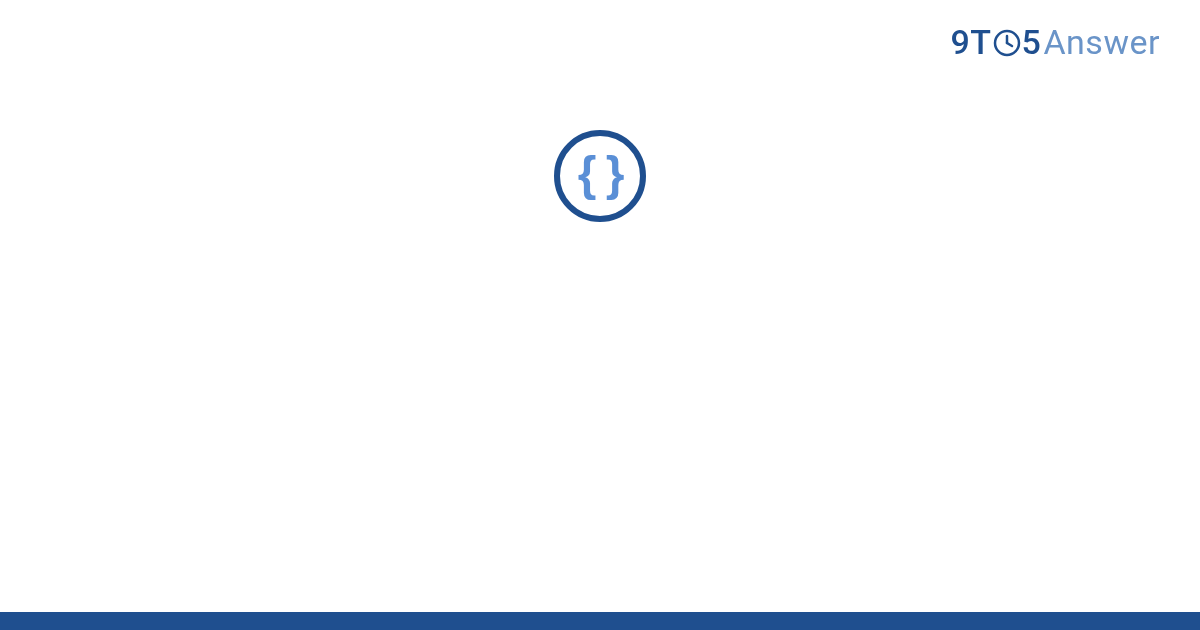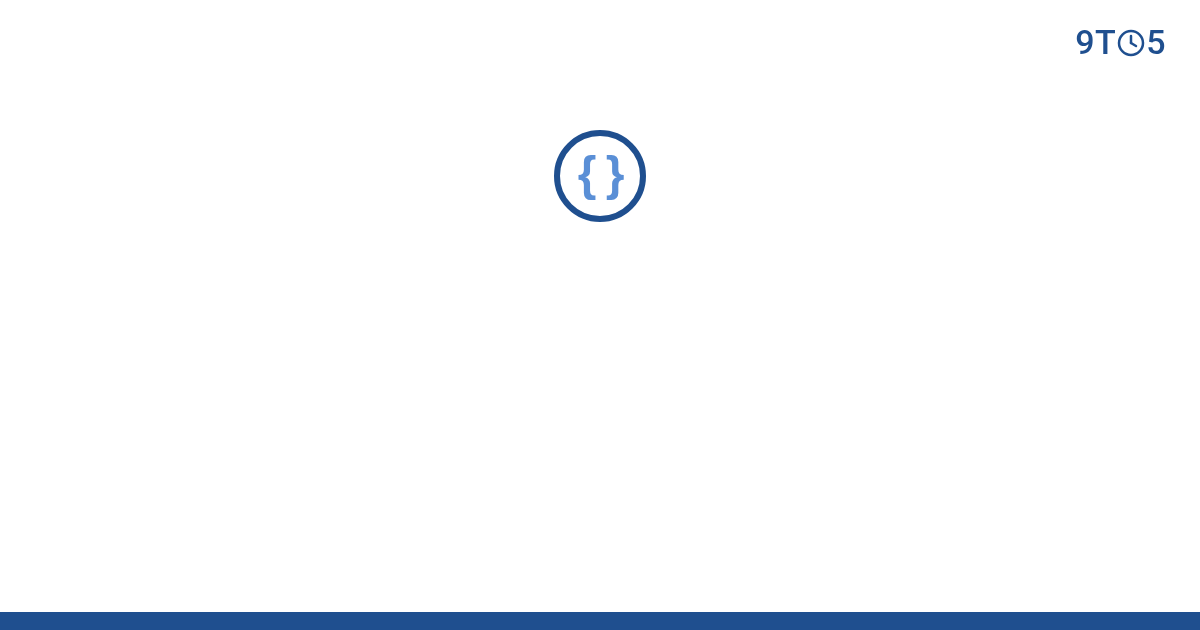--- a/index.html
+++ b/index.html
@@ -11,21 +11,21 @@
       width: 1200px;
       height: 630px;
       font-family: -apple-system, BlinkMacSystemFont, "Segoe UI", Roboto, Helvetica, Arial, sans-serif;
       background: #ffffff;
       overflow: hidden;
       position: relative;
     }
     .header {
       position: absolute;
       top: 22px;
-      right: 34px;
+      right: 40px;
       display: flex;
       align-items: baseline;
       font-size: 34px;
       font-weight: 400;
       letter-spacing: 0.5px;
     }
     .brand-9t {
       color: #1f4f8f;
       font-weight: 500;
     }
@@ -98,20 +98,21 @@
 <div class="header">
   <span class="brand-9t">9T</span>
   <span class="brand-o-wrap">
     <svg width="28" height="28" viewBox="0 0 28 28">
       <circle cx="14" cy="14" r="12" fill="none" stroke="#1f4f8f" stroke-width="2.5"></circle>
       <line x1="14" y1="14" x2="14" y2="7" stroke="#1f4f8f" stroke-width="2.5" stroke-linecap="round"></line>
       <line x1="14" y1="14" x2="19" y2="17" stroke="#1f4f8f" stroke-width="2.5" stroke-linecap="round"></line>
     </svg>
   </span>
   <span class="brand-5">5</span>
+  <span class="brand-answer">Answer</span>
 </div>
 
 <div class="center-wrap">
   <div class="topic-icon">
     <span class="braces">{ }</span>
   </div>
 </div>
 
 <div class="footer-bar"></div>
 

